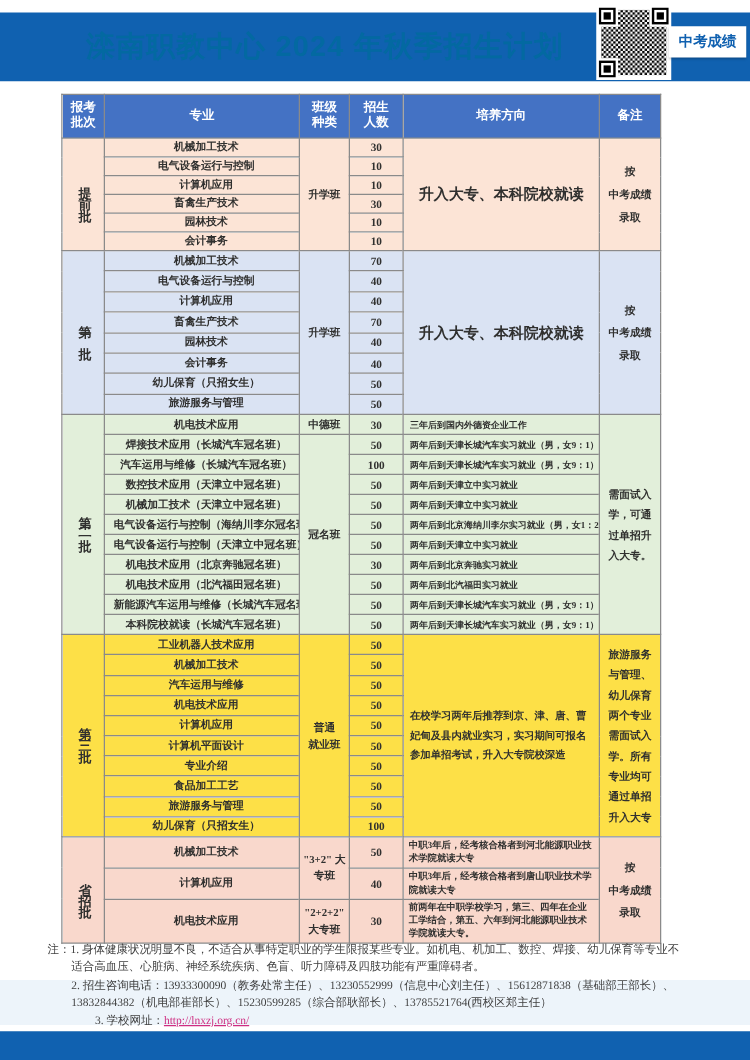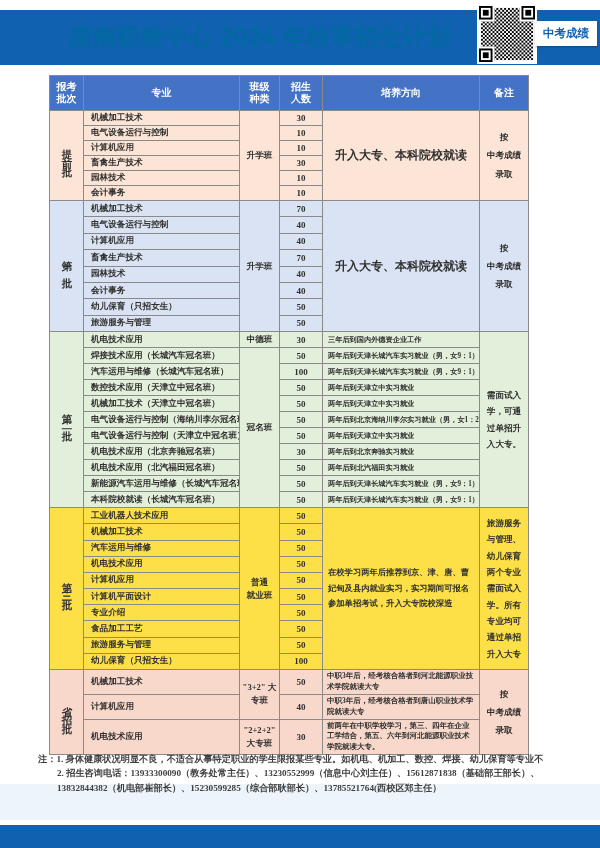--- a/index.html
+++ b/index.html
@@ -21,21 +21,21 @@
 
   
   .tbl-wrap{position:absolute;left:49px;top:75px;}
   table{border-collapse:collapse;table-layout:fixed;width:479px;}
   td,th{border:1px solid #8a8a8a;padding:0;overflow:hidden;
         font-family:"Liberation Serif",serif;color:#30302f;}
   th{background:#4472c4;color:#ffffff;font-size:10px;font-weight:bold;
      white-space:pre-line;line-height:1.25;height:34px;text-align:center;
      font-family:"Liberation Sans",sans-serif;}
   td{font-size:8.6px;font-weight:bold;text-align:center;vertical-align:middle;}
-  td.major{text-align:left;padding-left:7px;white-space:nowrap;}
+  td.major{text-align:center;padding-left:7px;white-space:nowrap;}
   td.count{font-size:9px;}
   td.cls{white-space:pre-line;line-height:1.5;}
   td.dir-row{text-align:left;padding-left:5px;font-size:7.2px;white-space:nowrap;}
   td.dir-merged{font-size:12px;}
   td.dir-block{text-align:left;padding:2px 5px;font-size:8.3px;line-height:1.9;white-space:normal;}
   td.remark{white-space:pre-line;line-height:2.1;font-size:8.6px;padding:0 2px;}
   td.remark.wrap{white-space:normal;line-height:1.9;padding:0 4px;}
   td.vcell{padding:0;}
   .vlabel{writing-mode:vertical-lr;text-orientation:upright;letter-spacing:9px;
       font-size:10.5px;font-weight:bold;margin:0 auto;display:inline-block;}
@@ -44,21 +44,21 @@
   tr.b1 td{background:#dae3f3;}
   tr.b2 td{background:#e2efda;}
   tr.b3 td{background:#fde047;}
   tr.b4 td{background:#f9d8cc;}
   tr.b4 td.dir-row{white-space:normal;line-height:1.45;font-size:7.5px;padding:1px 4px;}
 
   
   .light-strip{position:absolute;left:0;top:784px;width:600px;height:36px;background:#edf4fa;}
   .notes{position:absolute;left:38px;top:752px;width:560px;
       font-family:"Liberation Serif",serif;font-size:9.2px;color:#3f3f3f;
-      line-height:1.55;font-weight:bold;}
+      line-height:1.55;font-weight:normal;}
   .note-line{white-space:nowrap;}
   .ind1{margin-left:19px;}
   .ind2{margin-left:38px;}
   .url-link{color:#cf2e82;text-decoration:underline;}
 
   
   .footer-band{position:absolute;left:0;bottom:0;width:600px;height:23px;background:#1061b0;}
 </style>
 </head>
 <body>
@@ -310,18 +310,20 @@
             <td class="count">30</td>
             <td rowspan="1" class="dir-row">前两年在中职学校学习，第三、四年在企业工学结合，第五、六年到河北能源职业技术学院就读大专。</td>
           </tr>
         </tbody>
       </table>
   </div>
 
   <div class="light-strip"></div>
   <div class="notes" id="notes">
       <div class="note-line">注：1. 身体健康状况明显不良，不适合从事特定职业的学生限报某些专业。如机电、机加工、数控、焊接、幼儿保育等专业不</div>
+      <div class="note-line ind1">适合高血压、心脏病、神经系统疾病、色盲、听力障碍及四肢功能有严重障碍者。</div>
       <div class="note-line ind1">2. 招生咨询电话：13933300090（教务处常主任）、13230552999（信息中心刘主任）、15612871838（基础部王部长）、</div>
       <div class="note-line ind1">13832844382（机电部崔部长）、15230599285（综合部耿部长）、13785521764(西校区郑主任）</div>
+      <div class="note-line ind2"><span>3. 学校网址：</span><a class="url-link">http://lnxzj.org.cn/</a></div>
     </div>
 
   <div class="footer-band"></div>
 </div>
 
 </body></html>

